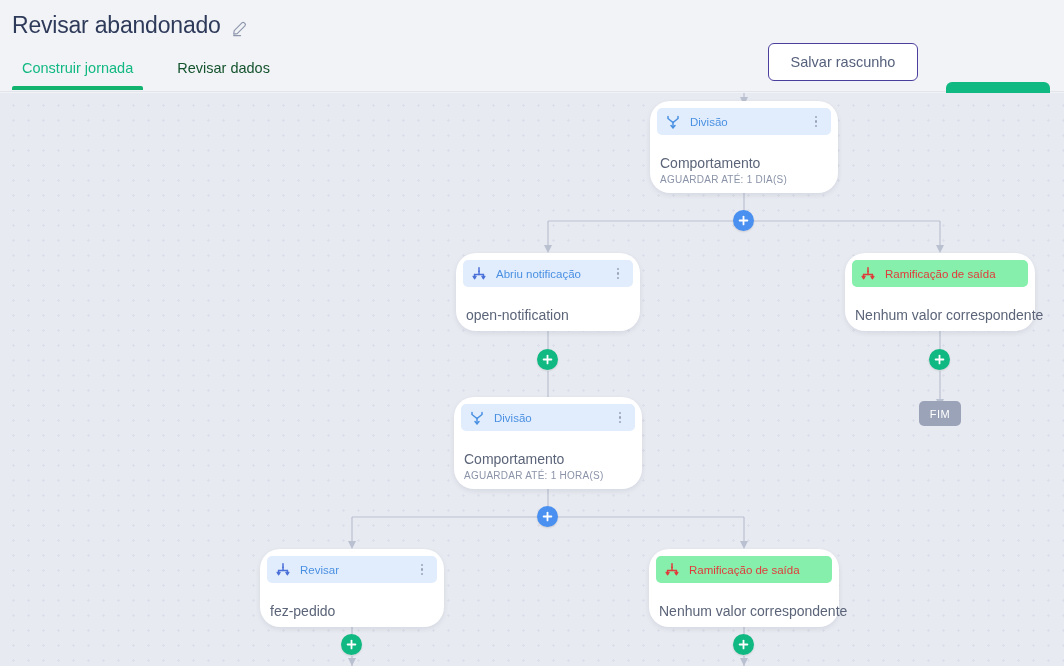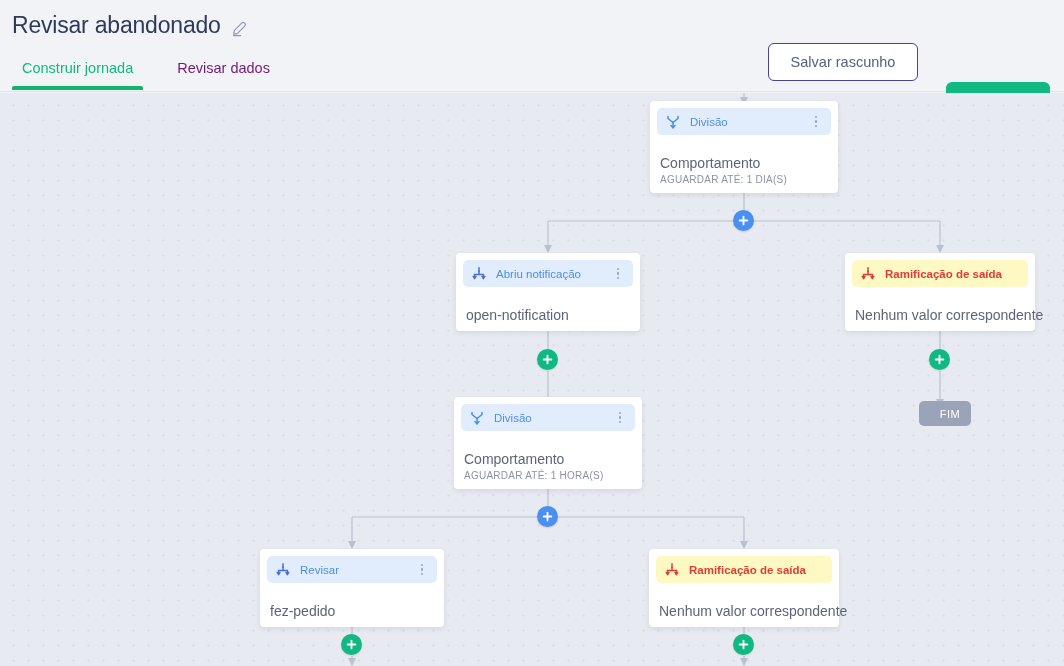--- a/index.html
+++ b/index.html
@@ -50,21 +50,21 @@
     position: absolute;
     left: 0;
     top: 52px;
     display: flex;
     align-items: flex-start;
   }
   .tab {
     position: relative;
     padding: 8px 22px 14px 22px;
     font-size: 14.5px;
-    color: #701a75;
+    color: #14532d;
     cursor: pointer;
     white-space: nowrap;
   }
   .tab.active { color: #11b981; }
   .tab.active::after {
     content: "";
     position: absolute;
     left: 12px; right: 12px;
     bottom: 0;
     height: 4px;
@@ -128,35 +128,35 @@
     position: absolute;
     left: 0; top: 0;
     width: 1064px; height: 573px;
     pointer-events: none;
   }
 
   
   .node {
     position: absolute;
     background: #ffffff;
-    border-radius: 4px;
+    border-radius: 20px;
     box-shadow: 0 2px 5px rgba(44,56,92,0.10);
     padding: 7px;
     box-sizing: border-box;
   }
   .node-head {
     display: flex;
     align-items: center;
     height: 27px;
     border-radius: 5px;
     padding: 0 8px;
     box-sizing: border-box;
     background: #e1edfd;
   }
-  .node-head.danger { background: #fef9c3; font-weight: bold; }
+  .node-head.danger { background: #86efac; }
   .node-head .hicon {
     width: 16px; height: 16px;
     flex: 0 0 16px;
     display: block;
   }
   .node-head .htext {
     margin-left: 9px;
     font-size: 11.5px;
     color: #4a90e2;
     white-space: nowrap;
@@ -216,21 +216,20 @@
     position: absolute;
     width: 42px; height: 25px;
     border-radius: 5px;
     background: #9aa3b8;
     color: #ffffff;
     font-size: 11px;
     letter-spacing: 0.6px;
     display: flex;
     align-items: center;
     justify-content: center;
-    padding-left: 10px;
   }
 
   .clip-top {
     position: absolute;
     left: 0; top: 0;
     width: 1064px; height: 8px;
     overflow: hidden;
     color: #10b981;
     font-size: 13px;
   }

